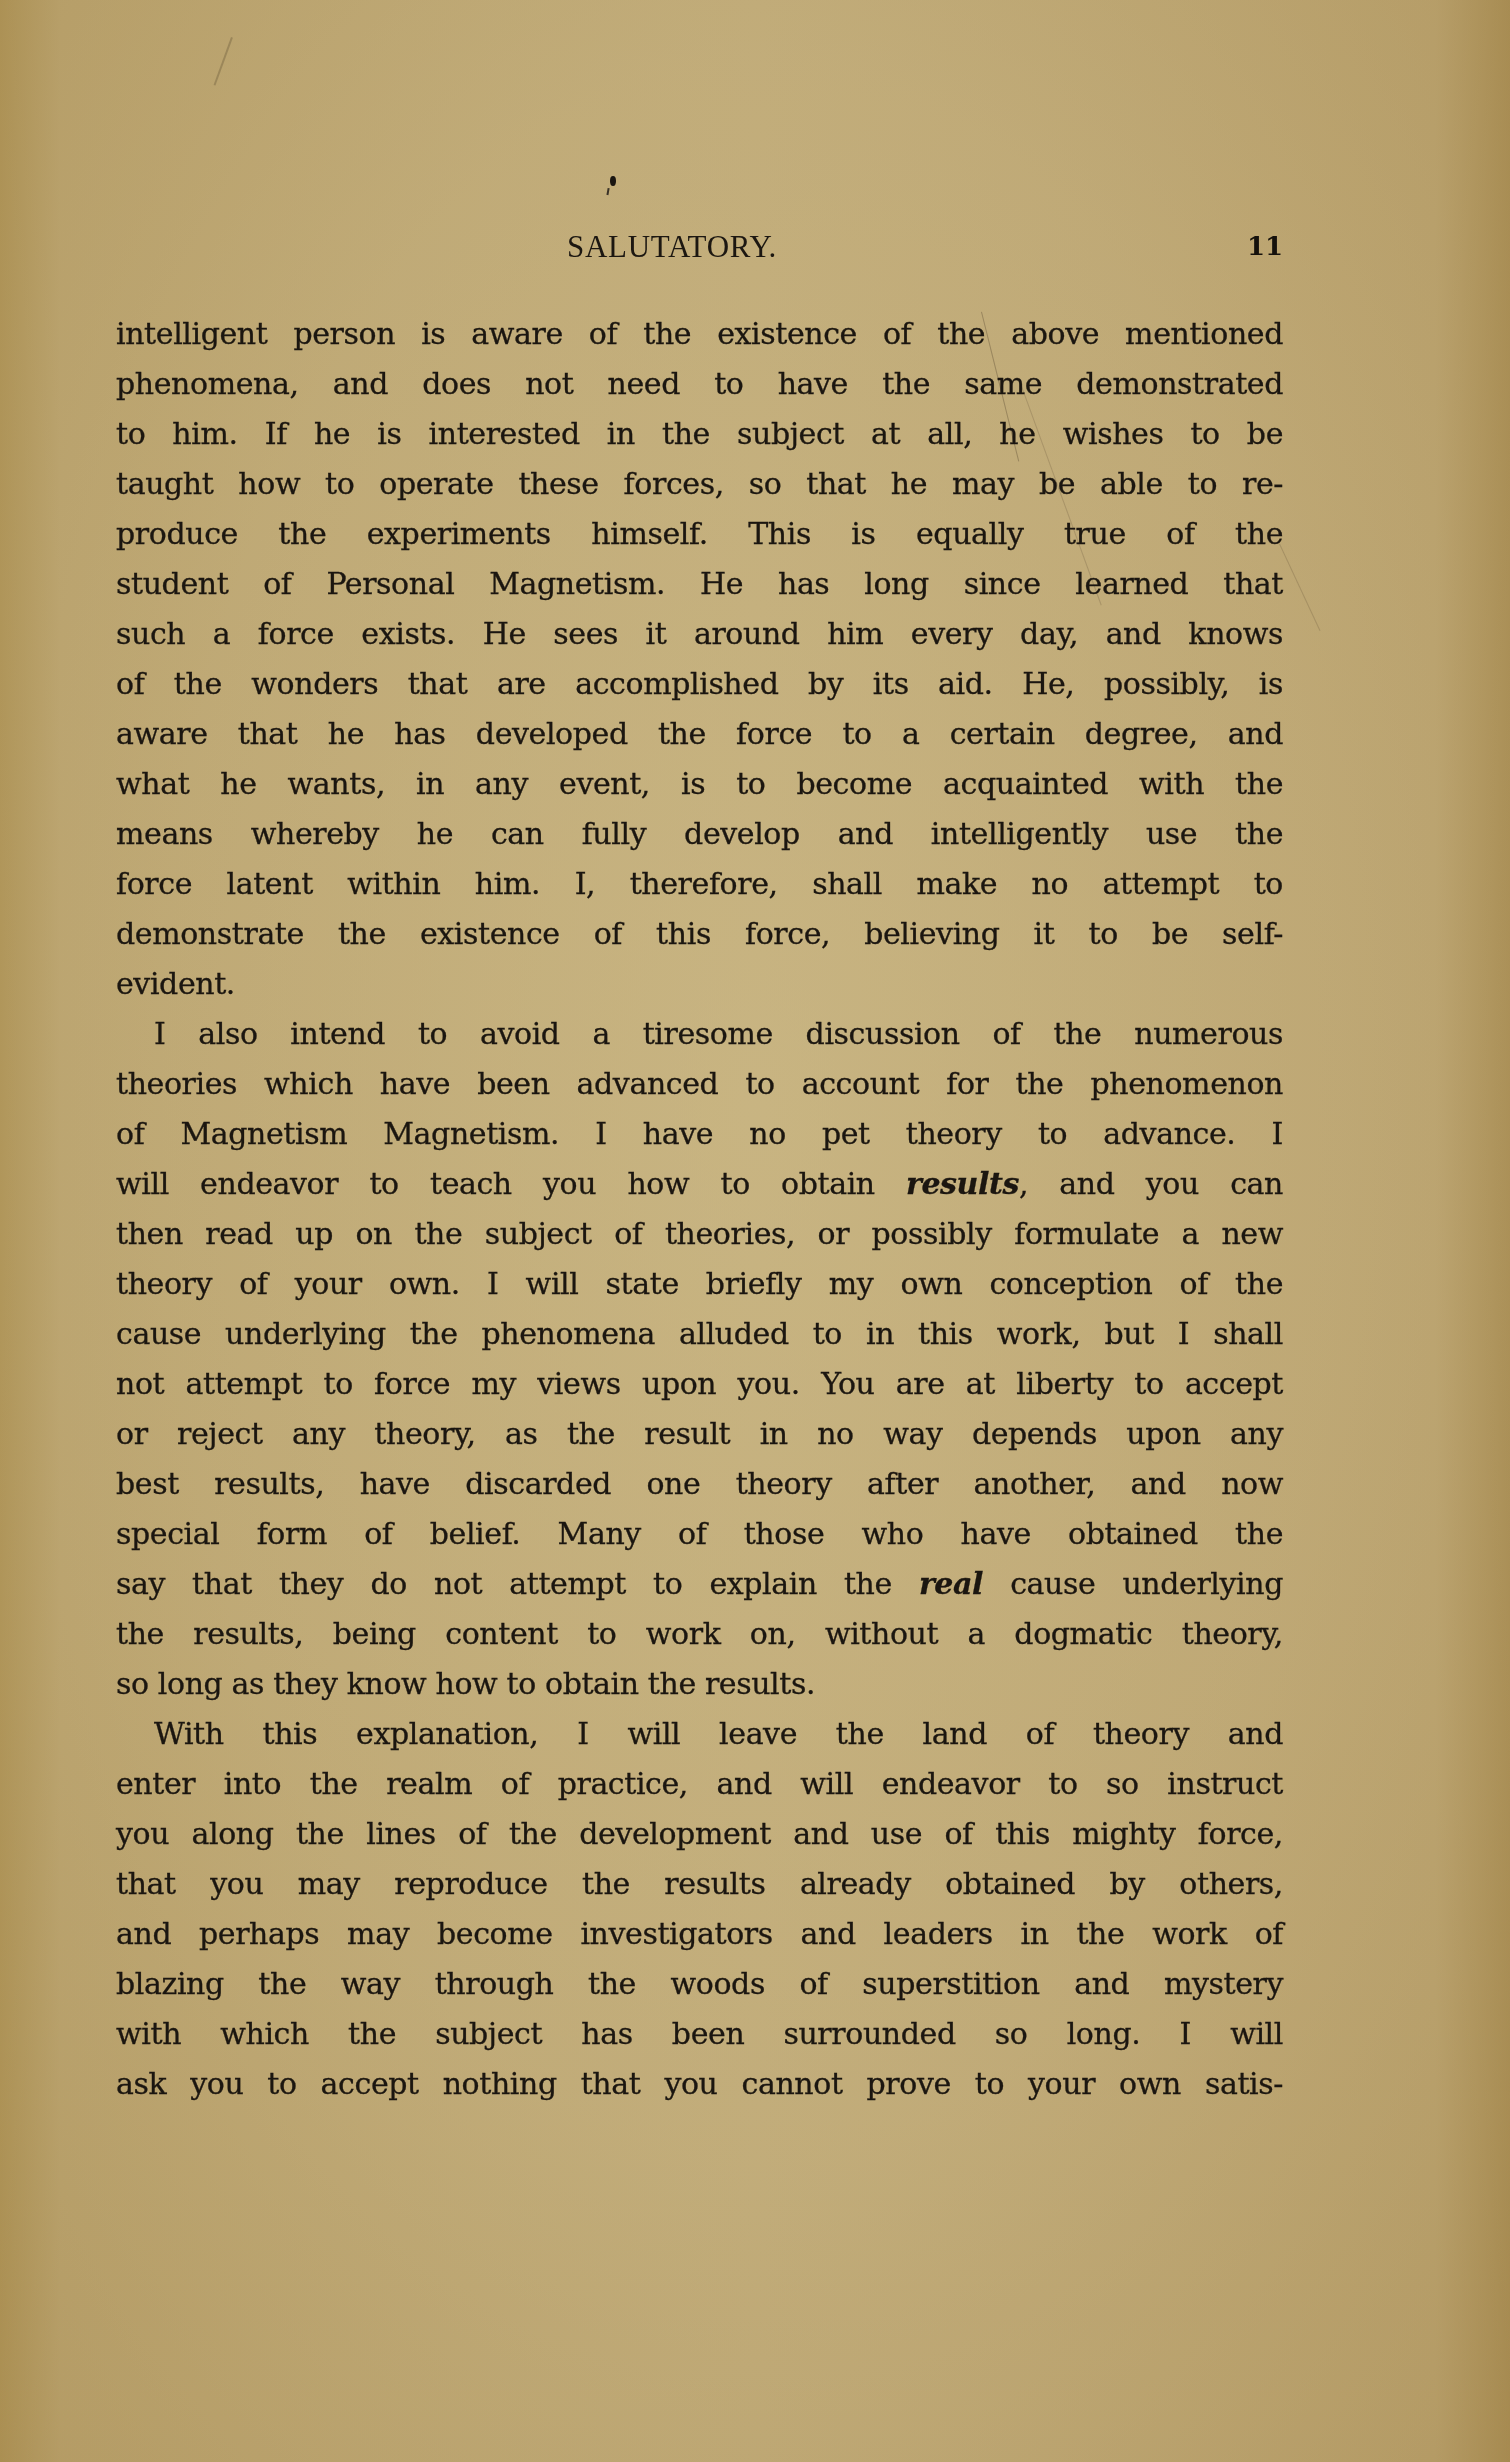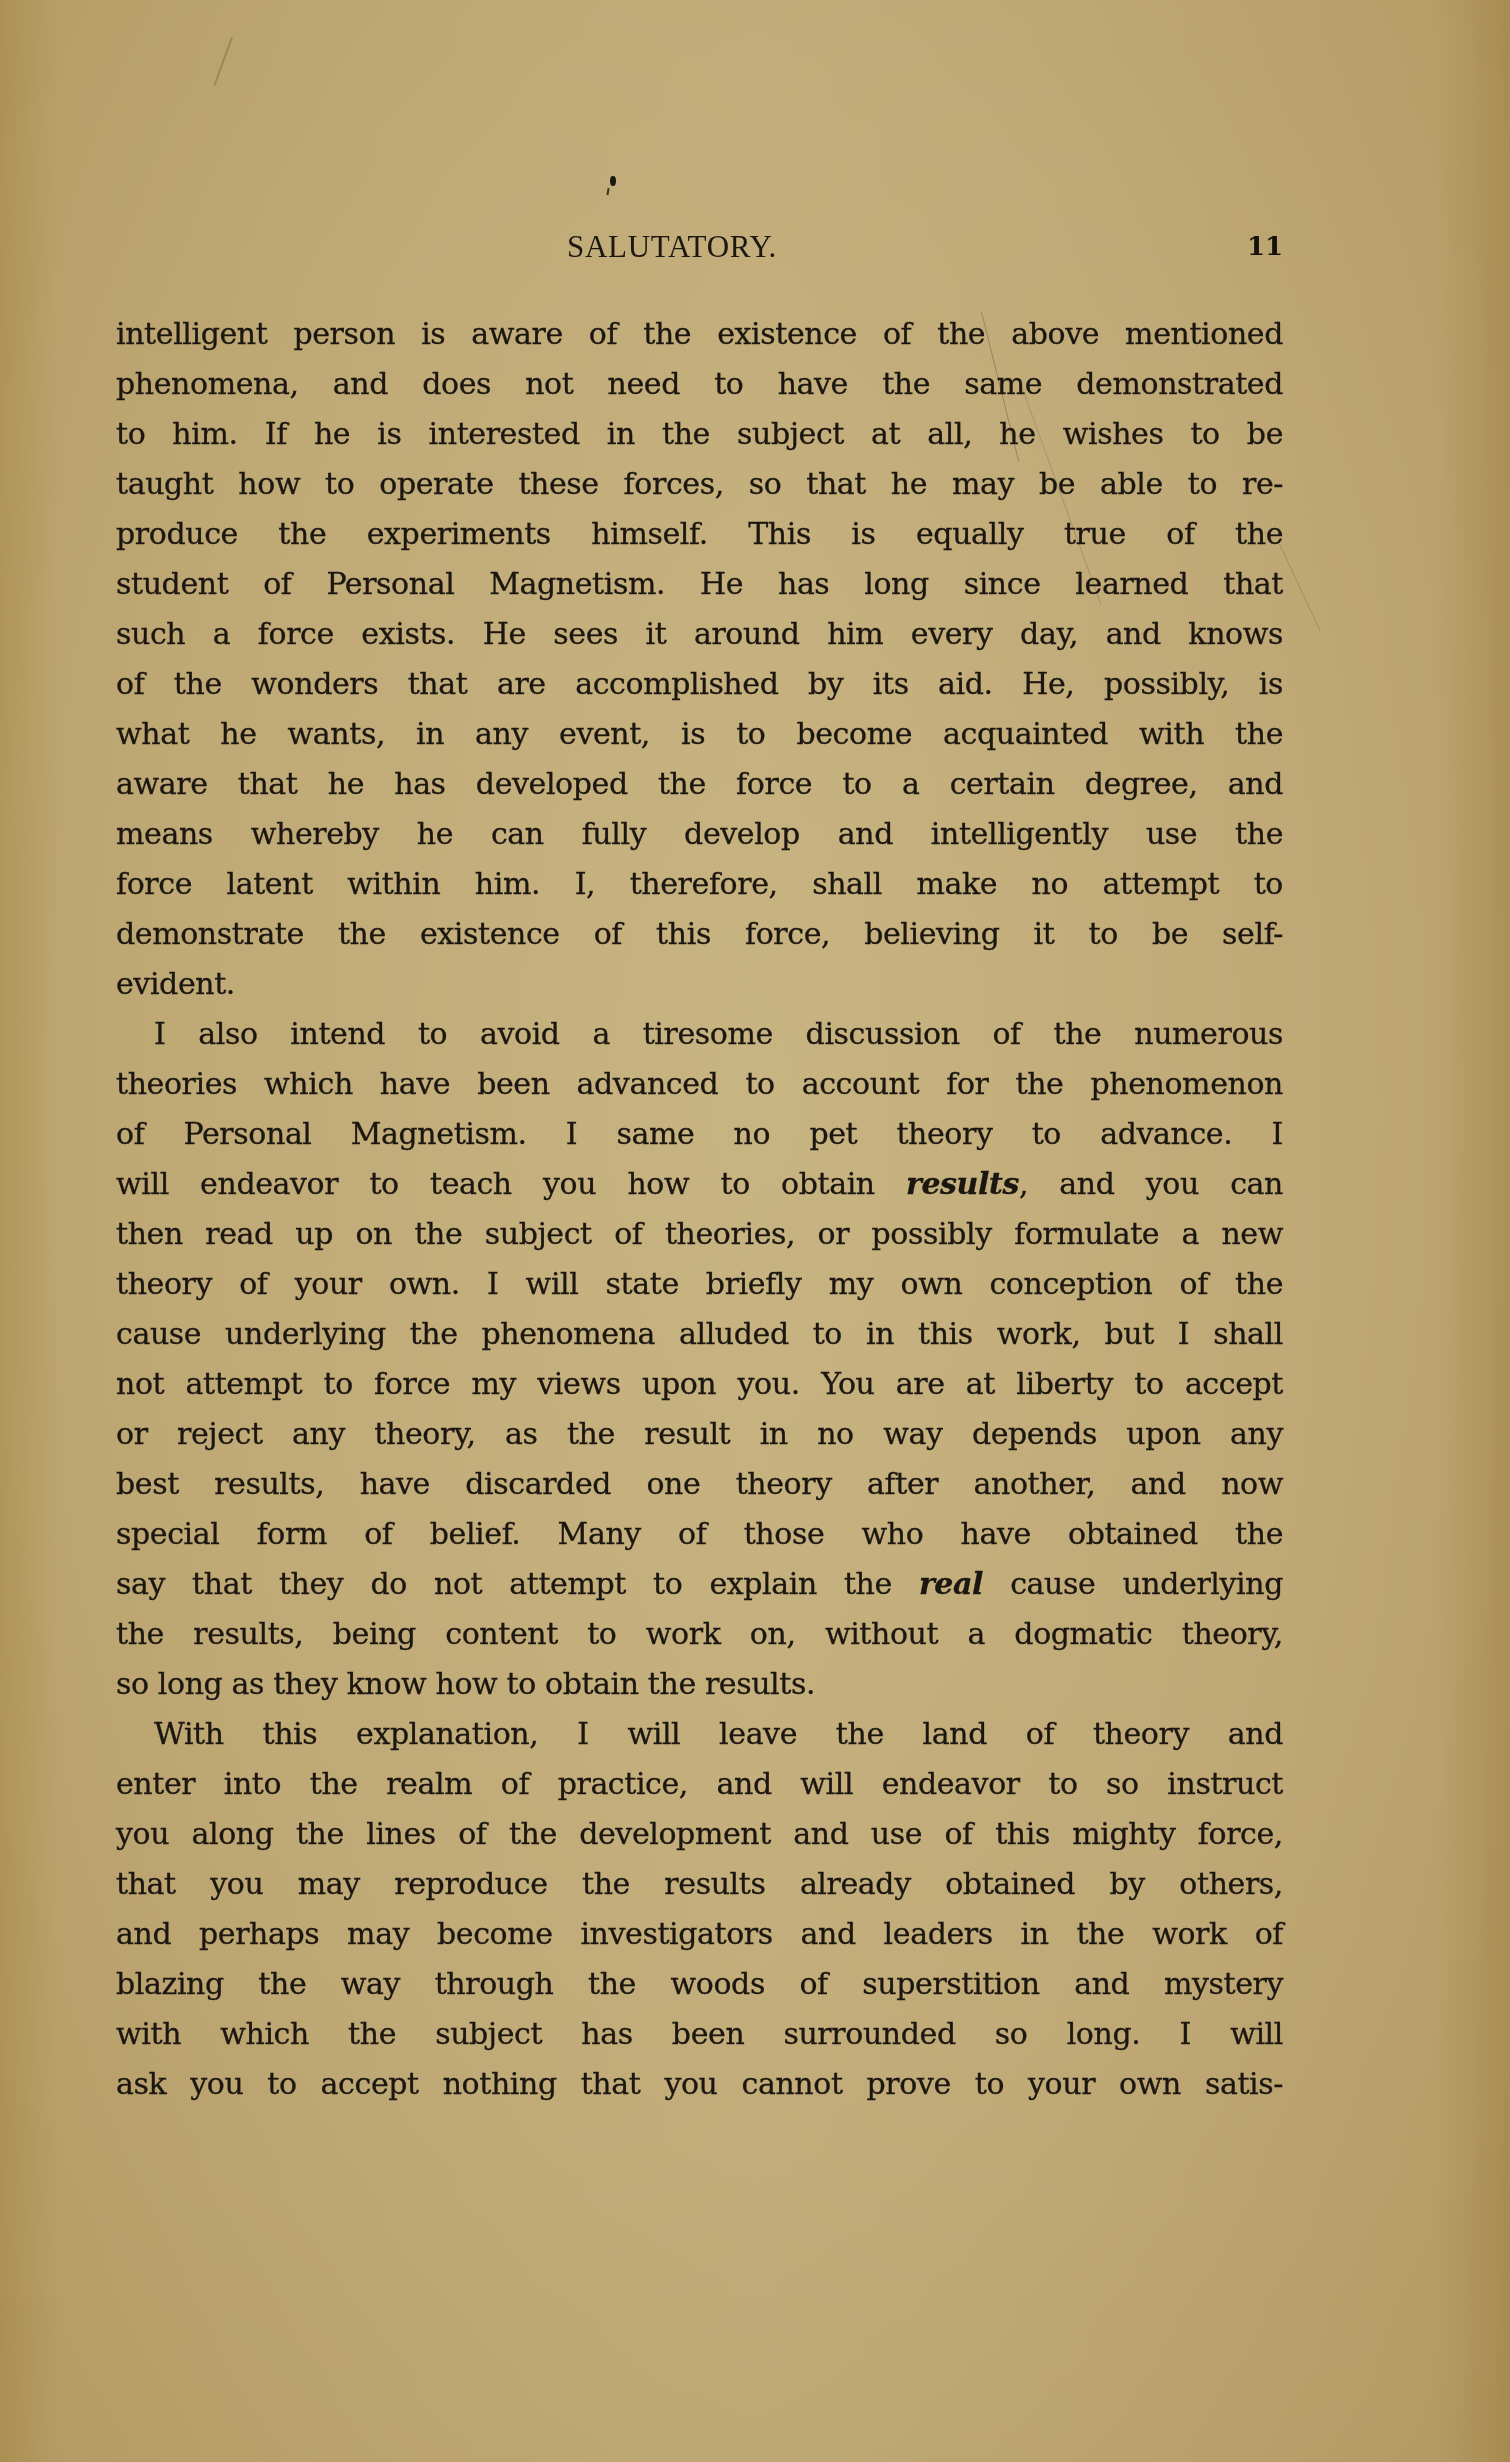--- a/index.html
+++ b/index.html
@@ -123,31 +123,31 @@
   <div class="body-text" id="body-text">
       <div>
         <span class="line">intelligent person is aware of the existence of the above mentioned</span>
         <span class="line">phenomena, and does not need to have the same demonstrated</span>
         <span class="line">to him.  If he is interested in the subject at all, he wishes to be</span>
         <span class="line">taught how to operate these forces, so that he may be able to re-</span>
         <span class="line">produce the experiments himself.  This is equally true of the</span>
         <span class="line">student of Personal Magnetism.  He has long since learned that</span>
         <span class="line">such a force exists.  He sees it around him every day, and knows</span>
         <span class="line">of the wonders that are accomplished by its aid.  He, possibly, is</span>
+        <span class="line">aware that he has developed the force to a certain degree, and</span>
         <span class="line">what he wants, in any event, is to become acquainted with the</span>
-        <span class="line">aware that he has developed the force to a certain degree, and</span>
         <span class="line">means whereby he can fully develop and intelligently use the</span>
         <span class="line">force latent within him.  I, therefore, shall make no attempt to</span>
         <span class="line">demonstrate the existence of this force, believing it to be self-</span>
         <span class="line last">evident.</span>
       </div>
       <div>
         <span class="line indent">I also intend to avoid a tiresome discussion of the numerous</span>
         <span class="line">theories which have been advanced to account for the phenomenon</span>
-        <span class="line">of Personal Magnetism.  I same no pet theory to advance.  I</span>
+        <span class="line">of Magnetism Magnetism.  I have no pet theory to advance.  I</span>
         <span class="line">will endeavor to teach you how to obtain <em>results</em>, and you can</span>
         <span class="line">then read up on the subject of theories, or possibly formulate a new</span>
         <span class="line">theory of your own.  I will state briefly my own conception of the</span>
         <span class="line">cause underlying the phenomena alluded to in this work, but I shall</span>
         <span class="line">not attempt to force my views upon you.  You are at liberty to accept</span>
         <span class="line">or reject any theory, as the result in no way depends upon any</span>
         <span class="line">best results, have discarded one theory after another, and now</span>
         <span class="line">special form of belief.  Many of those who have obtained the</span>
         <span class="line">say that they do not attempt to explain the <em>real</em> cause underlying</span>
         <span class="line">the results, being content to work on, without a dogmatic theory,</span>

